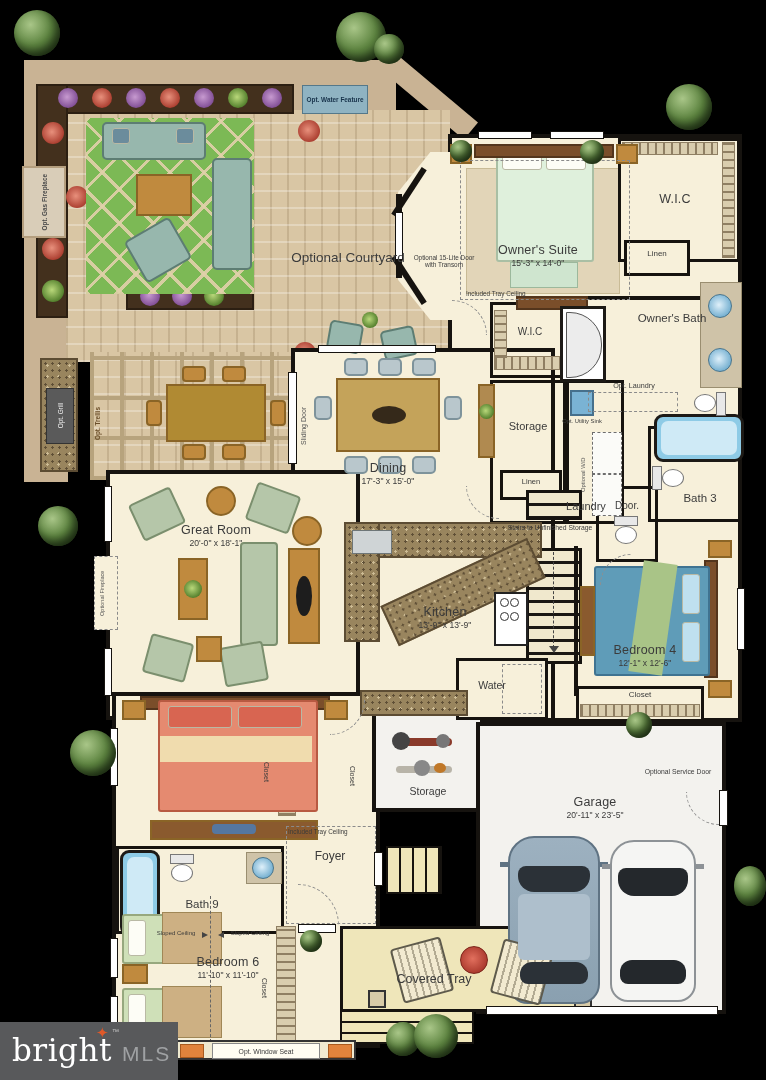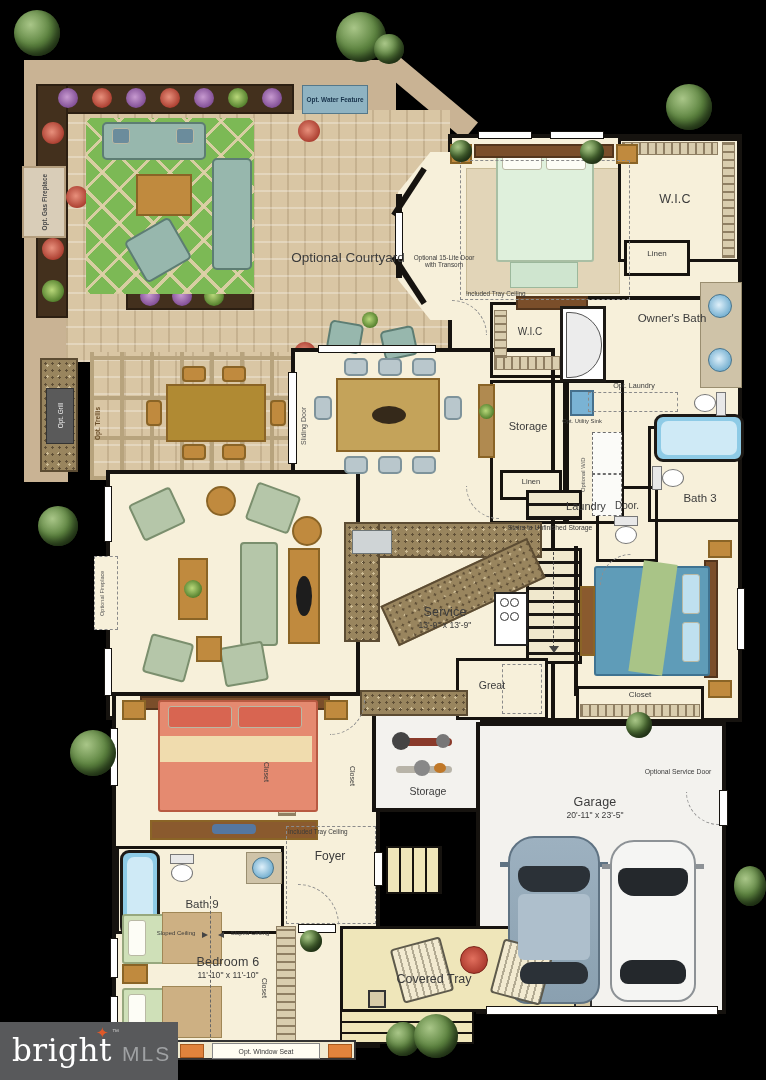--- a/index.html
+++ b/index.html
@@ -156,20 +156,24 @@
   <div class="abs" style="left:466px;top:168px;width:152px;height:124px;background:rgba(205,185,150,.5);border:1px solid #c9bb96;z-index:12;"></div>
   <div class="dash" style="left:460px;top:160px;width:170px;height:140px;"></div>
   <div class="wood" style="left:474px;top:144px;width:140px;height:14px;background:#7a4e2a;border-color:#53351c;"></div>
   <div class="wood" style="left:450px;top:144px;width:22px;height:20px;"></div>
   <div class="wood" style="left:616px;top:144px;width:22px;height:20px;"></div>
   <div class="abs" style="left:496px;top:148px;width:94px;height:110px;background:#dff0dc;border:2px solid #a9bfa4;border-radius:3px;z-index:14;"></div>
   <span class="pillow" style="left:502px;top:152px;width:38px;height:16px;z-index:15;"></span>
   <span class="pillow" style="left:546px;top:152px;width:38px;height:16px;z-index:15;"></span>
   <div class="abs" style="left:510px;top:262px;width:66px;height:24px;background:#cfe5cf;border:1px solid #9cb89c;z-index:14;"></div>
   <div class="wood" style="left:516px;top:296px;width:72px;height:14px;background:#7a4e2a;border-color:#53351c;"></div>
+  <span class="lbl" style="left:468px;top:240px;width:140px;">
+    <span class="rl">Owner's Suite</span>
+    <span class="dims">15'-3" x 14'-0"</span>
+  </span>
   <span class="lbl tny" style="left:466px;top:290px;width:80px;text-align:left;">Included Tray Ceiling</span>
   <div class="win" style="left:478px;top:131px;width:54px;height:8px;"></div>
   <div class="win" style="left:550px;top:131px;width:54px;height:8px;"></div>
 
   <div class="roombox" style="left:618px;top:138px;width:122px;height:124px;"></div>
   <div class="hangers" style="left:622px;top:142px;width:96px;height:13px;"></div>
   <div class="hangersv" style="left:722px;top:142px;width:13px;height:116px;"></div>
   <span class="lbl rl" style="left:630px;top:192px;width:90px;">W.I.C</span>
 
   <div class="roombox" style="left:624px;top:240px;width:66px;height:36px;background:#f7f0da;"></div>
@@ -227,45 +231,57 @@
 
   <div class="wall" style="left:574px;top:546px;width:4px;height:150px;"></div>
   <div class="wood" style="left:704px;top:560px;width:14px;height:118px;background:#7a4e2a;border-color:#53351c;"></div>
   <div class="abs" style="left:594px;top:566px;width:112px;height:106px;background:#5f9cb8;border:2px solid #3f7391;border-radius:3px;z-index:24;"></div>
   <div class="abs" style="left:636px;top:562px;width:34px;height:112px;background:#a9c487;transform:rotate(8deg);z-index:25;"></div>
   <span class="pillow" style="left:682px;top:574px;width:16px;height:38px;background:#bfe0ef;z-index:26;"></span>
   <span class="pillow" style="left:682px;top:622px;width:16px;height:38px;background:#bfe0ef;z-index:26;"></span>
   <div class="wood" style="left:708px;top:540px;width:24px;height:18px;"></div>
   <div class="wood" style="left:708px;top:680px;width:24px;height:18px;"></div>
   <div class="wood" style="left:580px;top:586px;width:15px;height:70px;background:#8a5a2e;"></div>
+  <span class="lbl" style="left:580px;top:640px;width:130px;">
+    <span class="rl">Bedroom 4</span>
+    <span class="dims">12'-1" x 12'-6"</span>
+  </span>
   <div class="roombox" style="left:576px;top:686px;width:128px;height:36px;background:#f7f0da;"></div>
   <div class="hangers" style="left:580px;top:704px;width:120px;height:13px;"></div>
   <span class="lbl sm" style="left:596px;top:691px;width:88px;">Closet</span>
   <div class="win" style="left:737px;top:588px;width:8px;height:62px;"></div>
 
   <div class="win" style="left:318px;top:345px;width:118px;height:8px;"></div>
   <div class="win" style="left:288px;top:372px;width:9px;height:92px;"></div>
   <span class="lbl vup" style="left:300px;top:390px;height:72px;font-size:7px;color:#555;">Sliding Door</span>
   <div class="wood" style="left:336px;top:378px;width:104px;height:74px;background:#c4a35a;"></div>
   <div class="abs" style="left:372px;top:406px;width:34px;height:18px;background:#35291a;border-radius:50%;z-index:25;"></div>
   <div class="sofa" style="left:344px;top:358px;width:24px;height:18px;background:#b9c7cc;border-color:#7e939b;"></div>
   <div class="sofa" style="left:378px;top:358px;width:24px;height:18px;background:#b9c7cc;border-color:#7e939b;"></div>
   <div class="sofa" style="left:412px;top:358px;width:24px;height:18px;background:#b9c7cc;border-color:#7e939b;"></div>
   <div class="sofa" style="left:344px;top:456px;width:24px;height:18px;background:#b9c7cc;border-color:#7e939b;"></div>
   <div class="sofa" style="left:378px;top:456px;width:24px;height:18px;background:#b9c7cc;border-color:#7e939b;"></div>
   <div class="sofa" style="left:412px;top:456px;width:24px;height:18px;background:#b9c7cc;border-color:#7e939b;"></div>
   <div class="sofa" style="left:314px;top:396px;width:18px;height:24px;background:#b9c7cc;border-color:#7e939b;"></div>
   <div class="sofa" style="left:444px;top:396px;width:18px;height:24px;background:#b9c7cc;border-color:#7e939b;"></div>
   <div class="wood" style="left:478px;top:384px;width:17px;height:74px;background:#b08a50;"></div>
   <span class="flower fgrn" style="left:479px;top:404px;width:15px;height:15px;z-index:26;"></span>
+  <span class="lbl" style="left:318px;top:458px;width:140px;">
+    <span class="rl">Dining</span>
+    <span class="dims">17'-3" x 15'-0"</span>
+  </span>
 
   <div class="win" style="left:104px;top:486px;width:8px;height:56px;"></div>
   <div class="win" style="left:104px;top:648px;width:8px;height:48px;"></div>
   <div class="dash" style="left:94px;top:556px;width:24px;height:74px;background:#f7f0da;z-index:26;"></div>
   <span class="lbl vup" style="left:99px;top:560px;height:66px;font-size:5.6px;color:#555;z-index:27;">Optional Fireplace</span>
+  <span class="lbl" style="left:146px;top:520px;width:140px;">
+    <span class="rl">Great Room</span>
+    <span class="dims">20'-0" x 18'-1"</span>
+  </span>
   <div class="sage" style="left:134px;top:494px;width:46px;height:40px;transform:rotate(-25deg);"></div>
   <div class="sage" style="left:250px;top:488px;width:46px;height:40px;transform:rotate(20deg);"></div>
   <div class="wood" style="left:206px;top:486px;width:30px;height:30px;border-radius:50%;"></div>
   <div class="wood" style="left:292px;top:516px;width:30px;height:30px;border-radius:50%;"></div>
   <div class="sage" style="left:240px;top:542px;width:38px;height:104px;"></div>
   <div class="wood" style="left:288px;top:548px;width:32px;height:96px;"></div>
   <div class="abs" style="left:296px;top:576px;width:16px;height:40px;background:#1d1d1d;border-radius:50%;z-index:25;"></div>
   <div class="wood" style="left:178px;top:558px;width:30px;height:62px;"></div>
   <span class="flower fgrn" style="left:184px;top:580px;width:18px;height:18px;z-index:25;"></span>
   <div class="sage" style="left:146px;top:638px;width:44px;height:40px;transform:rotate(15deg);"></div>
@@ -276,27 +292,27 @@
   <div class="granite" style="left:344px;top:522px;width:36px;height:120px;"></div>
   <div class="abs" style="left:352px;top:530px;width:38px;height:22px;background:#cfd4d6;border:1.5px solid #6e7678;z-index:25;"></div>
   <div class="granite" style="left:382px;top:570px;width:162px;height:44px;transform:rotate(-25deg);"></div>
   <div class="abs" style="left:494px;top:592px;width:30px;height:50px;background:#fff;border:2px solid #222;z-index:26;"></div>
   <span class="abs" style="left:500px;top:598px;width:7px;height:7px;border:1.5px solid #333;border-radius:50%;z-index:27;"></span>
   <span class="abs" style="left:510px;top:598px;width:7px;height:7px;border:1.5px solid #333;border-radius:50%;z-index:27;"></span>
   <span class="abs" style="left:500px;top:612px;width:7px;height:7px;border:1.5px solid #333;border-radius:50%;z-index:27;"></span>
   <span class="abs" style="left:510px;top:612px;width:7px;height:7px;border:1.5px solid #333;border-radius:50%;z-index:27;"></span>
   <div class="granite" style="left:360px;top:690px;width:108px;height:26px;"></div>
   <span class="lbl" style="left:380px;top:602px;width:130px;">
-    <span class="rl">Service</span>
+    <span class="rl">Kitchen</span>
     <span class="dims">13'-9" x 13'-9"</span>
   </span>
 
   <div class="roombox" style="left:456px;top:658px;width:92px;height:62px;background:#f7f0da;"></div>
   <div class="dash" style="left:502px;top:664px;width:40px;height:50px;"></div>
-  <span class="lbl" style="left:458px;top:680px;width:68px;font-size:10.5px;">Great</span>
+  <span class="lbl" style="left:458px;top:680px;width:68px;font-size:10.5px;">Water</span>
 
   <div class="win" style="left:110px;top:728px;width:8px;height:58px;"></div>
   <div class="wood" style="left:140px;top:696px;width:190px;height:14px;background:#7a4e2a;border-color:#53351c;"></div>
   <div class="wood" style="left:122px;top:700px;width:24px;height:20px;"></div>
   <div class="wood" style="left:324px;top:700px;width:24px;height:20px;"></div>
   <div class="abs" style="left:158px;top:700px;width:156px;height:108px;background:#e58a70;border:2px solid #b85a42;border-radius:3px;z-index:24;"></div>
   <div class="abs" style="left:160px;top:736px;width:152px;height:26px;background:#f0dcae;z-index:25;"></div>
   <span class="pillow" style="left:168px;top:706px;width:62px;height:20px;background:#d86551;z-index:26;"></span>
   <span class="pillow" style="left:238px;top:706px;width:62px;height:20px;background:#d86551;z-index:26;"></span>
   <div class="wood" style="left:150px;top:820px;width:168px;height:20px;background:#8a5a2e;"></div>

